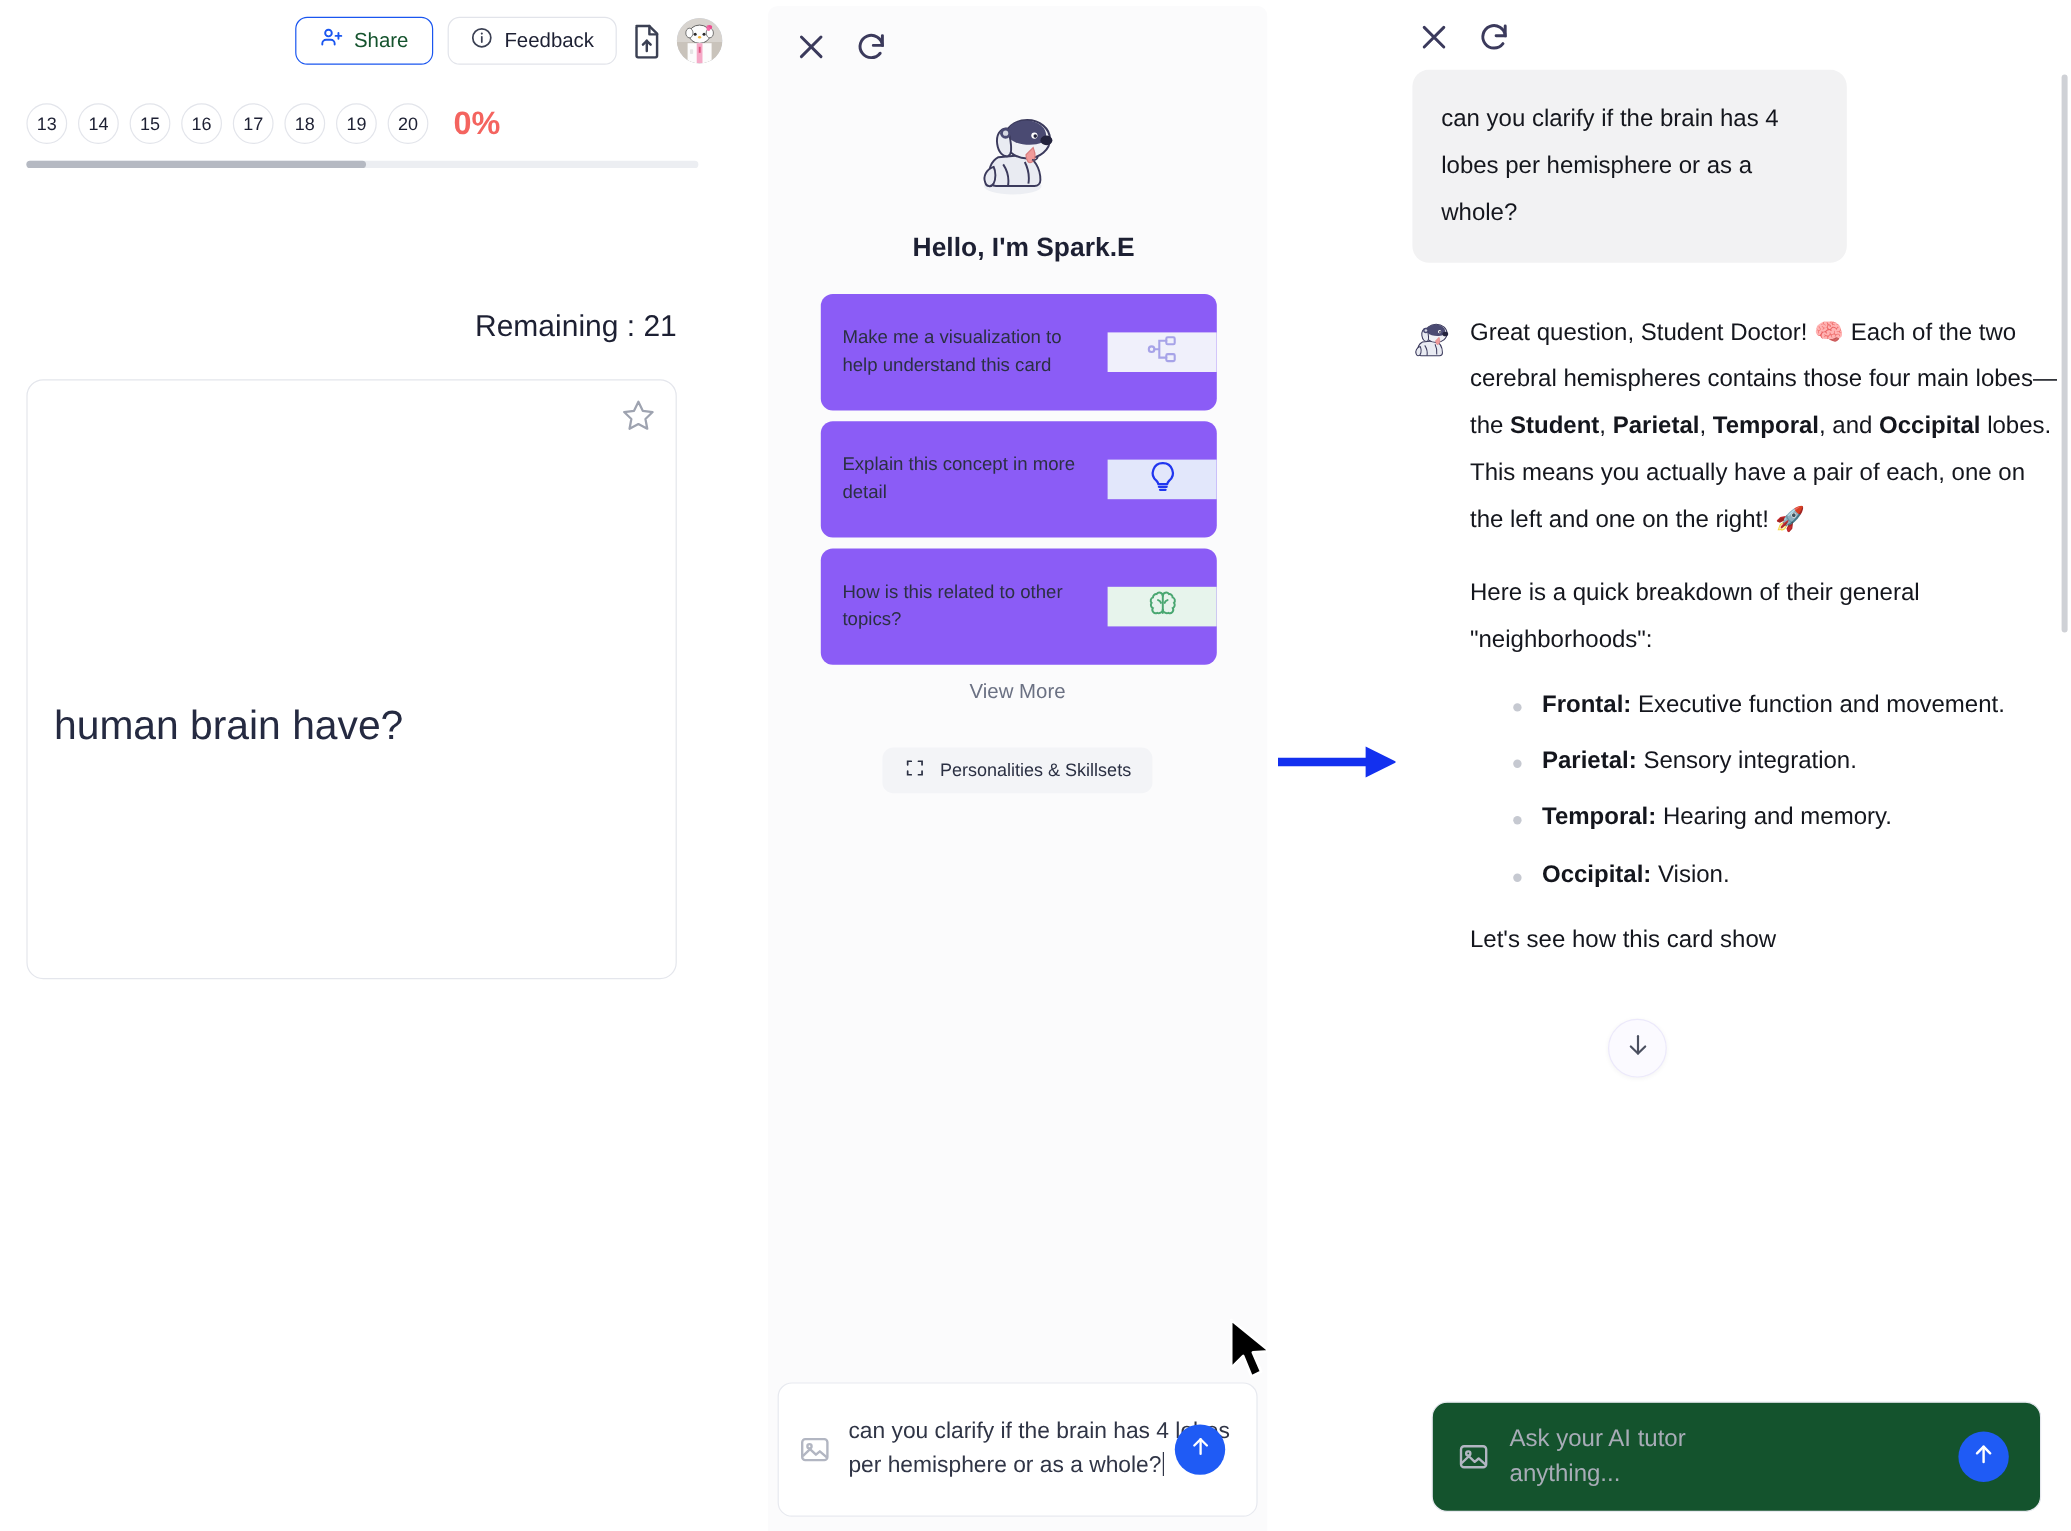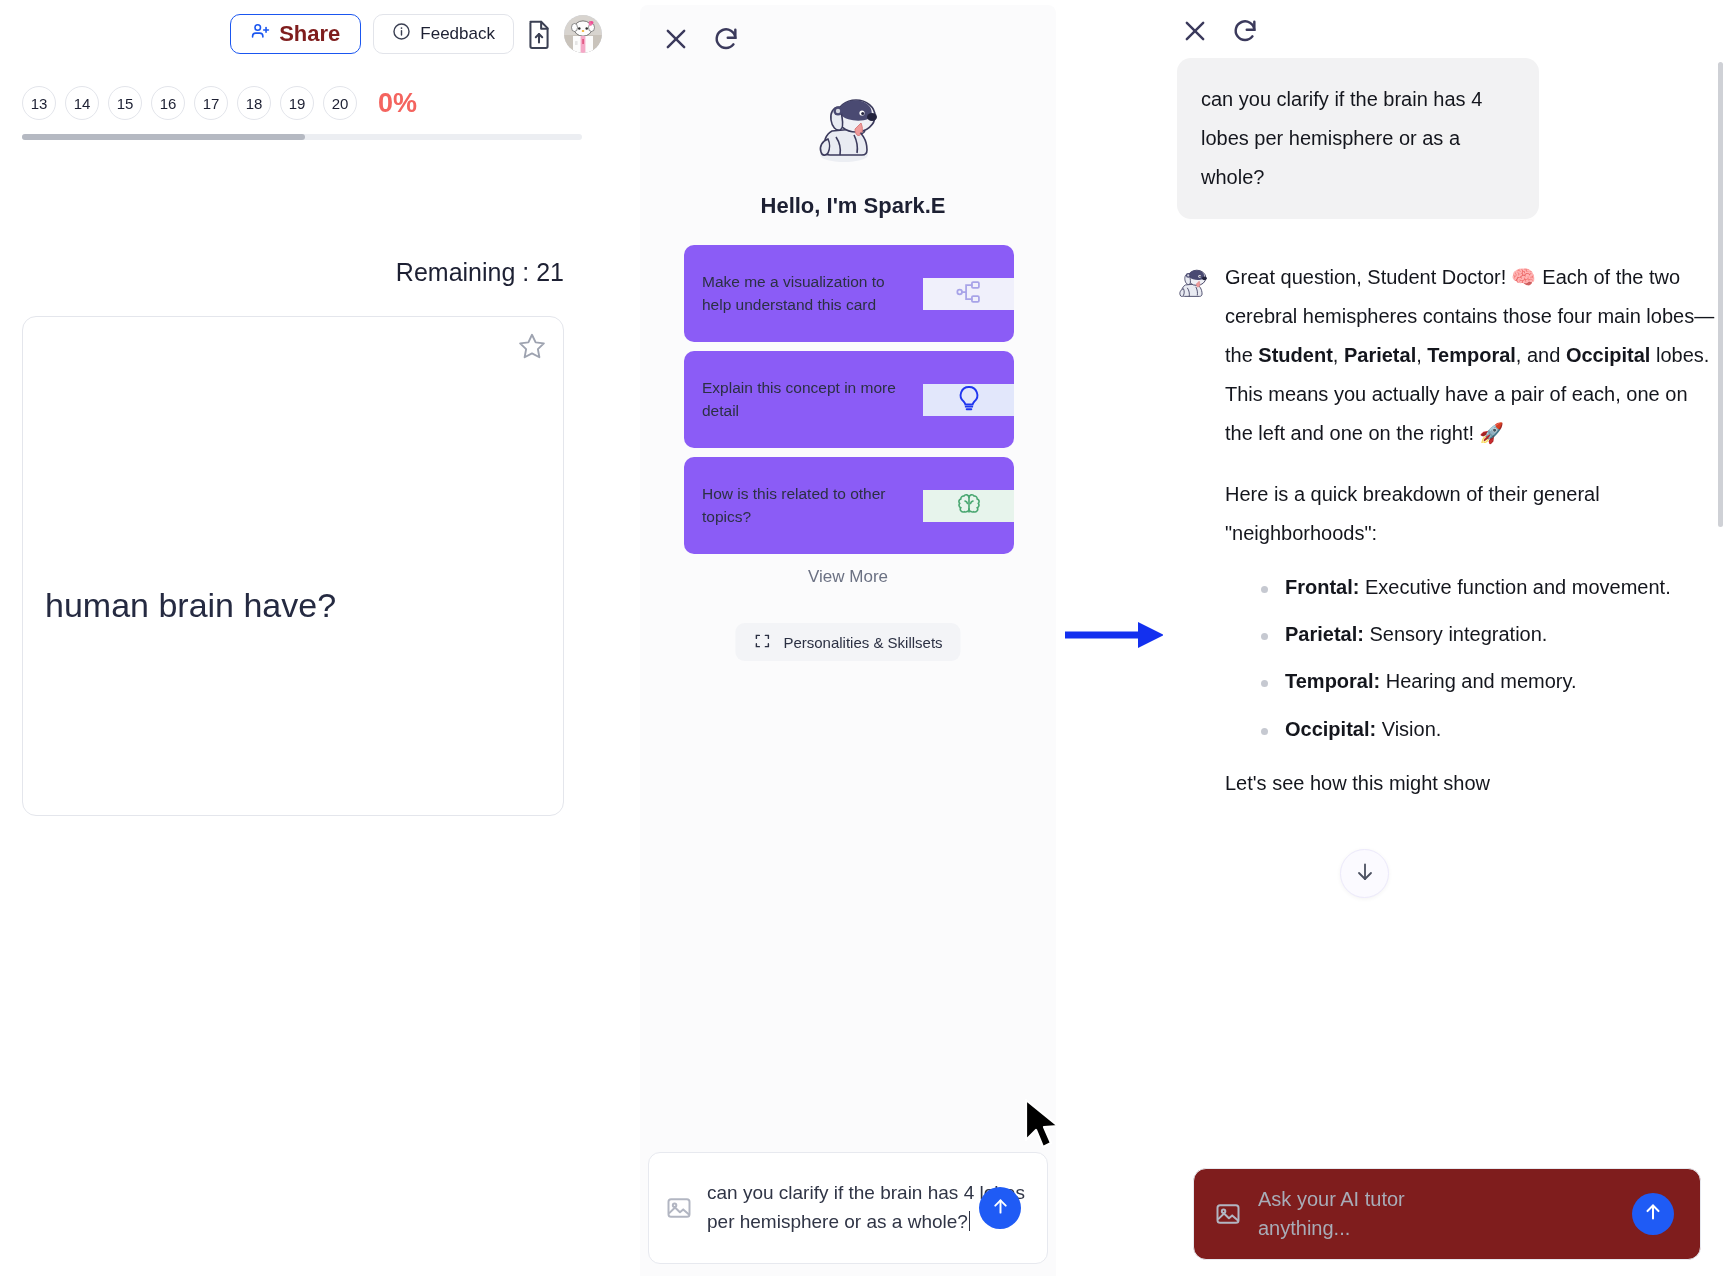--- a/index.html
+++ b/index.html
@@ -11,21 +11,21 @@
   }
   .stage { position: relative; width: 1726px; height: 1276px; background:#ffffff; }
 
   
   .left-panel { position: absolute; left:0; top:0; width: 638px; height: 1276px; background:#ffffff; }
 
   .top-actions { position:absolute; left:0; top:8px; width:638px; height:52px; display:flex; align-items:center; justify-content:flex-end; gap:12px; padding-right:36px; }
   .btn-share {
     display:flex; align-items:center; gap:9px;
     height:40px; padding:0 20px; border:1.6px solid #1a56f0; border-radius:10px;
-    background:#ffffff; color:#7f1d1d; font-size:22px; font-weight:700; cursor:pointer; white-space:nowrap;
+    background:#ffffff; color:#14532d; font-size:17px; font-weight:400; cursor:pointer; white-space:nowrap;
   }
   .btn-feedback {
     display:flex; align-items:center; gap:9px;
     height:40px; padding:0 18px; border:1.3px solid #e2e4ea; border-radius:10px;
     background:#ffffff; color:#1d2033; font-size:17px; font-weight:500; cursor:pointer; white-space:nowrap;
   }
   .icon-doc-upload { width:26px; height:30px; cursor:pointer; display:block; }
   .avatar {
     width:38px; height:38px; border-radius:50%; overflow:hidden; cursor:pointer;
     background:#cdd3dd; position:relative; flex:0 0 38px;
@@ -149,21 +149,21 @@
     box-shadow:0 1px 4px rgba(0,0,0,0.05); z-index:5;
   }
 
   .right-scrollbar {
     position:absolute; right:3px; top:62px; width:5px; height:465px;
     background:#cfd1d6; border-radius:3px;
   }
 
   .right-composer {
     position:absolute; left:30px; bottom:16px; width:508px; height:92px;
-    background:#7f1d1d; border:1.2px solid #e7e9ef; border-radius:13px;
+    background:#14532d; border:1.2px solid #e7e9ef; border-radius:13px;
     display:flex; align-items:center; padding:0 20px; gap:16px;
   }
   .right-placeholder {
     flex:1 1 auto; font-size:20px; color:#a8acb7; line-height:1.45; max-width:230px;
   }
 </style>
 </head>
 <body>
 
 <div class="stage">
@@ -427,21 +427,21 @@
 
           <p>Here is a quick breakdown of their general "neighborhoods":</p>
 
           <ul class="ai-list">
             <li><b>Frontal:</b><span> Executive function and movement.</span></li>
             <li><b>Parietal:</b><span> Sensory integration.</span></li>
             <li><b>Temporal:</b><span> Hearing and memory.</span></li>
             <li><b>Occipital:</b><span> Vision.</span></li>
           </ul>
 
-          <p>Let's see how this might show</p>
+          <p>Let's see how this card show</p>
         </div>
       </div>
     </div>
 
     <div class="right-scrollbar"></div>
 
     <div class="right-composer">
       <span class="img-icon">
         <svg width="28" height="28" viewBox="0 0 24 24" fill="none" stroke="#b2b6c2" stroke-width="1.7" stroke-linejoin="round">
           <rect x="3" y="4.5" width="18" height="15" rx="2.2"></rect>

